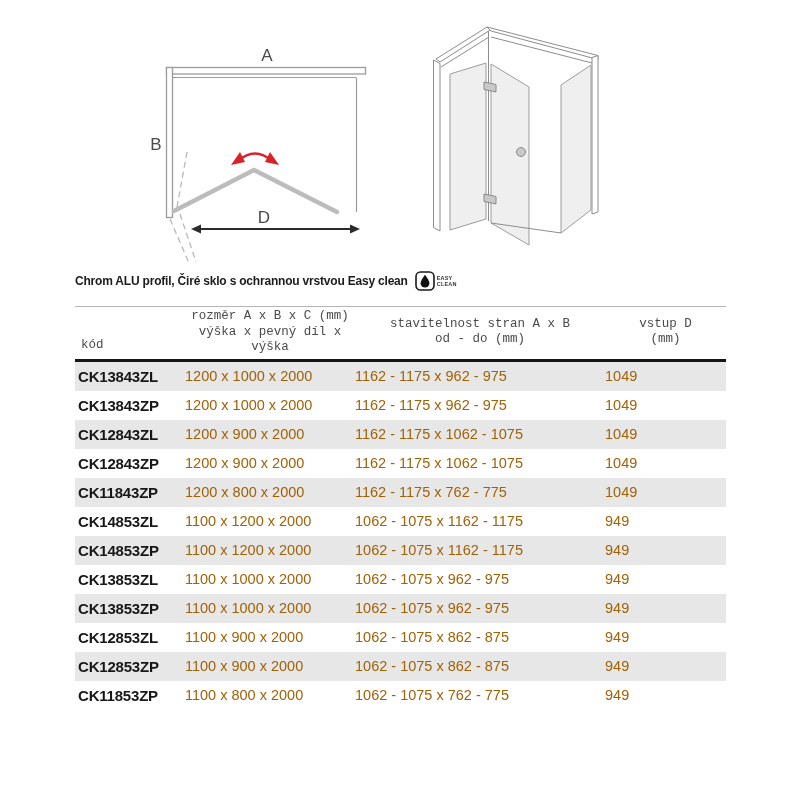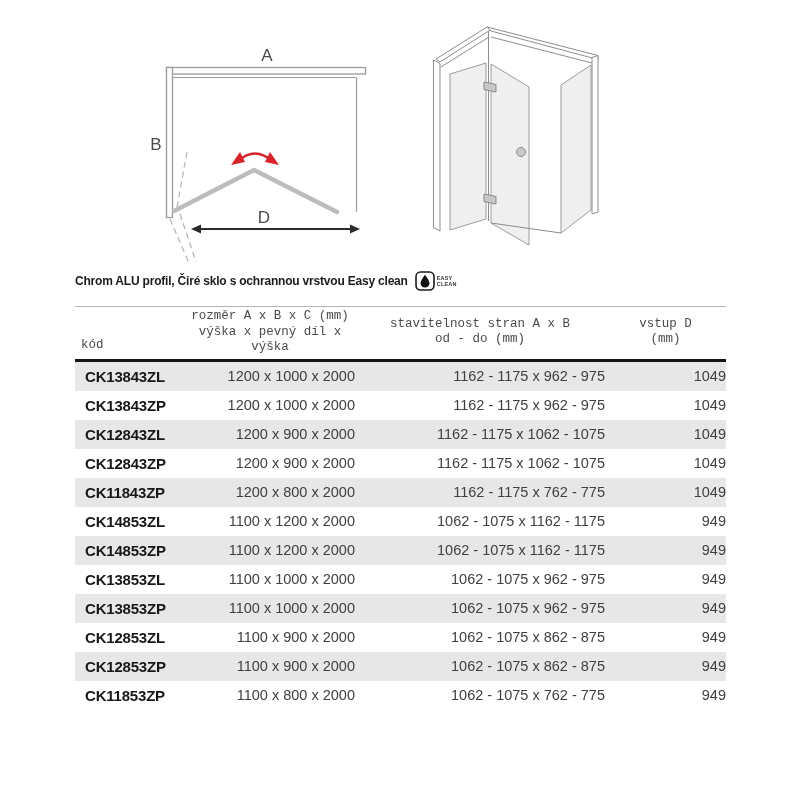--- a/index.html
+++ b/index.html
@@ -39,25 +39,25 @@
     position:absolute;left:75px;top:306px;width:651px;
     border-collapse:collapse;table-layout:fixed;
   }
   .spec thead th{
     border-top:1px solid #b5b5b5;border-bottom:3px solid #161616;
     font-weight:normal;font-size:12.5px;color:#4a4a4a;line-height:1.25;
     padding:2px 0 3px;text-align:center;vertical-align:middle;font-family:Liberation Mono, monospace;
   }
   .spec thead th.c1{text-align:left;padding-left:6px;vertical-align:bottom;padding-bottom:5px;}
   .spec tbody td{
-    height:29px;padding:0;text-align:right;font-size:14.5px;color:#404040;
+    height:29px;padding:0;text-align:left;font-size:14.5px;color:#a16207;
     white-space:nowrap;overflow:hidden;
   }
   .spec tbody td.code{
-    text-align:left;padding-left:10px;font-weight:bold;color:#171717;
+    text-align:left;padding-left:3px;font-weight:bold;color:#171717;
     font-size:15px;letter-spacing:-0.2px;
   }
   .spec tbody tr:nth-child(odd){background:var(--row-shade);}
 </style>
 </head>
 <body>
 
 <div class="page">
 
   <svg class="plan" viewBox="145 40 235 230" aria-hidden="true">

